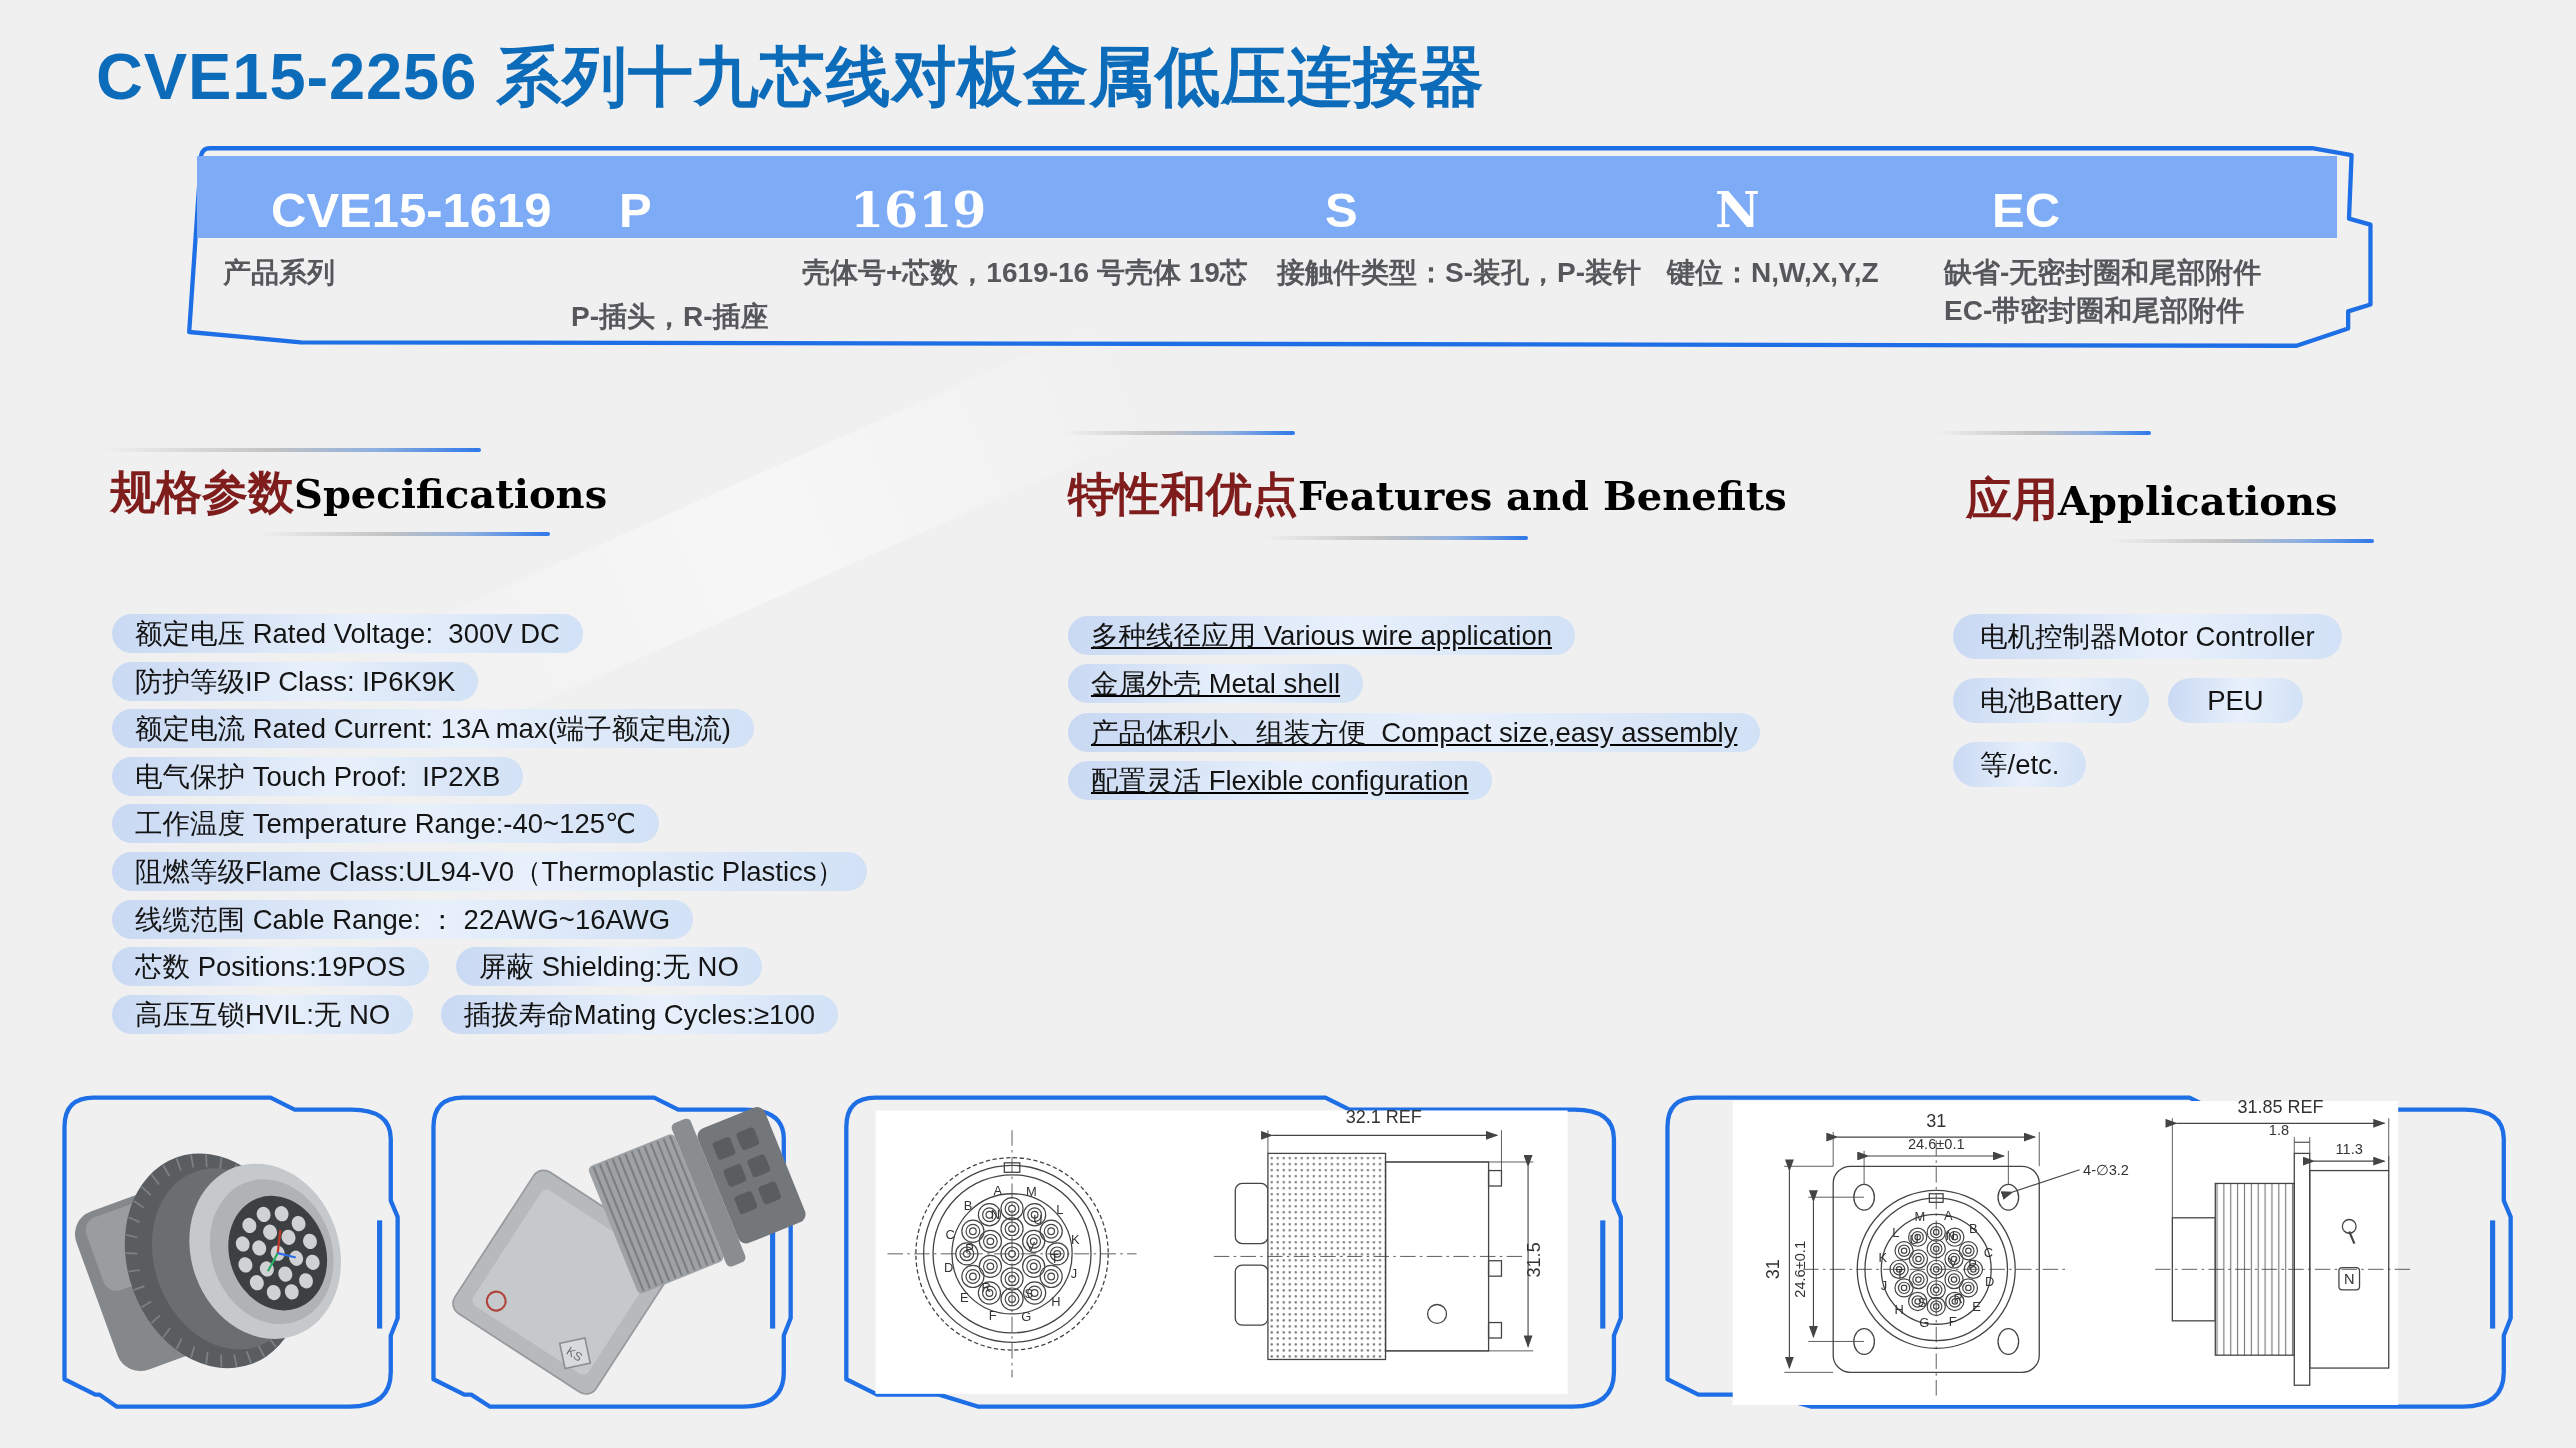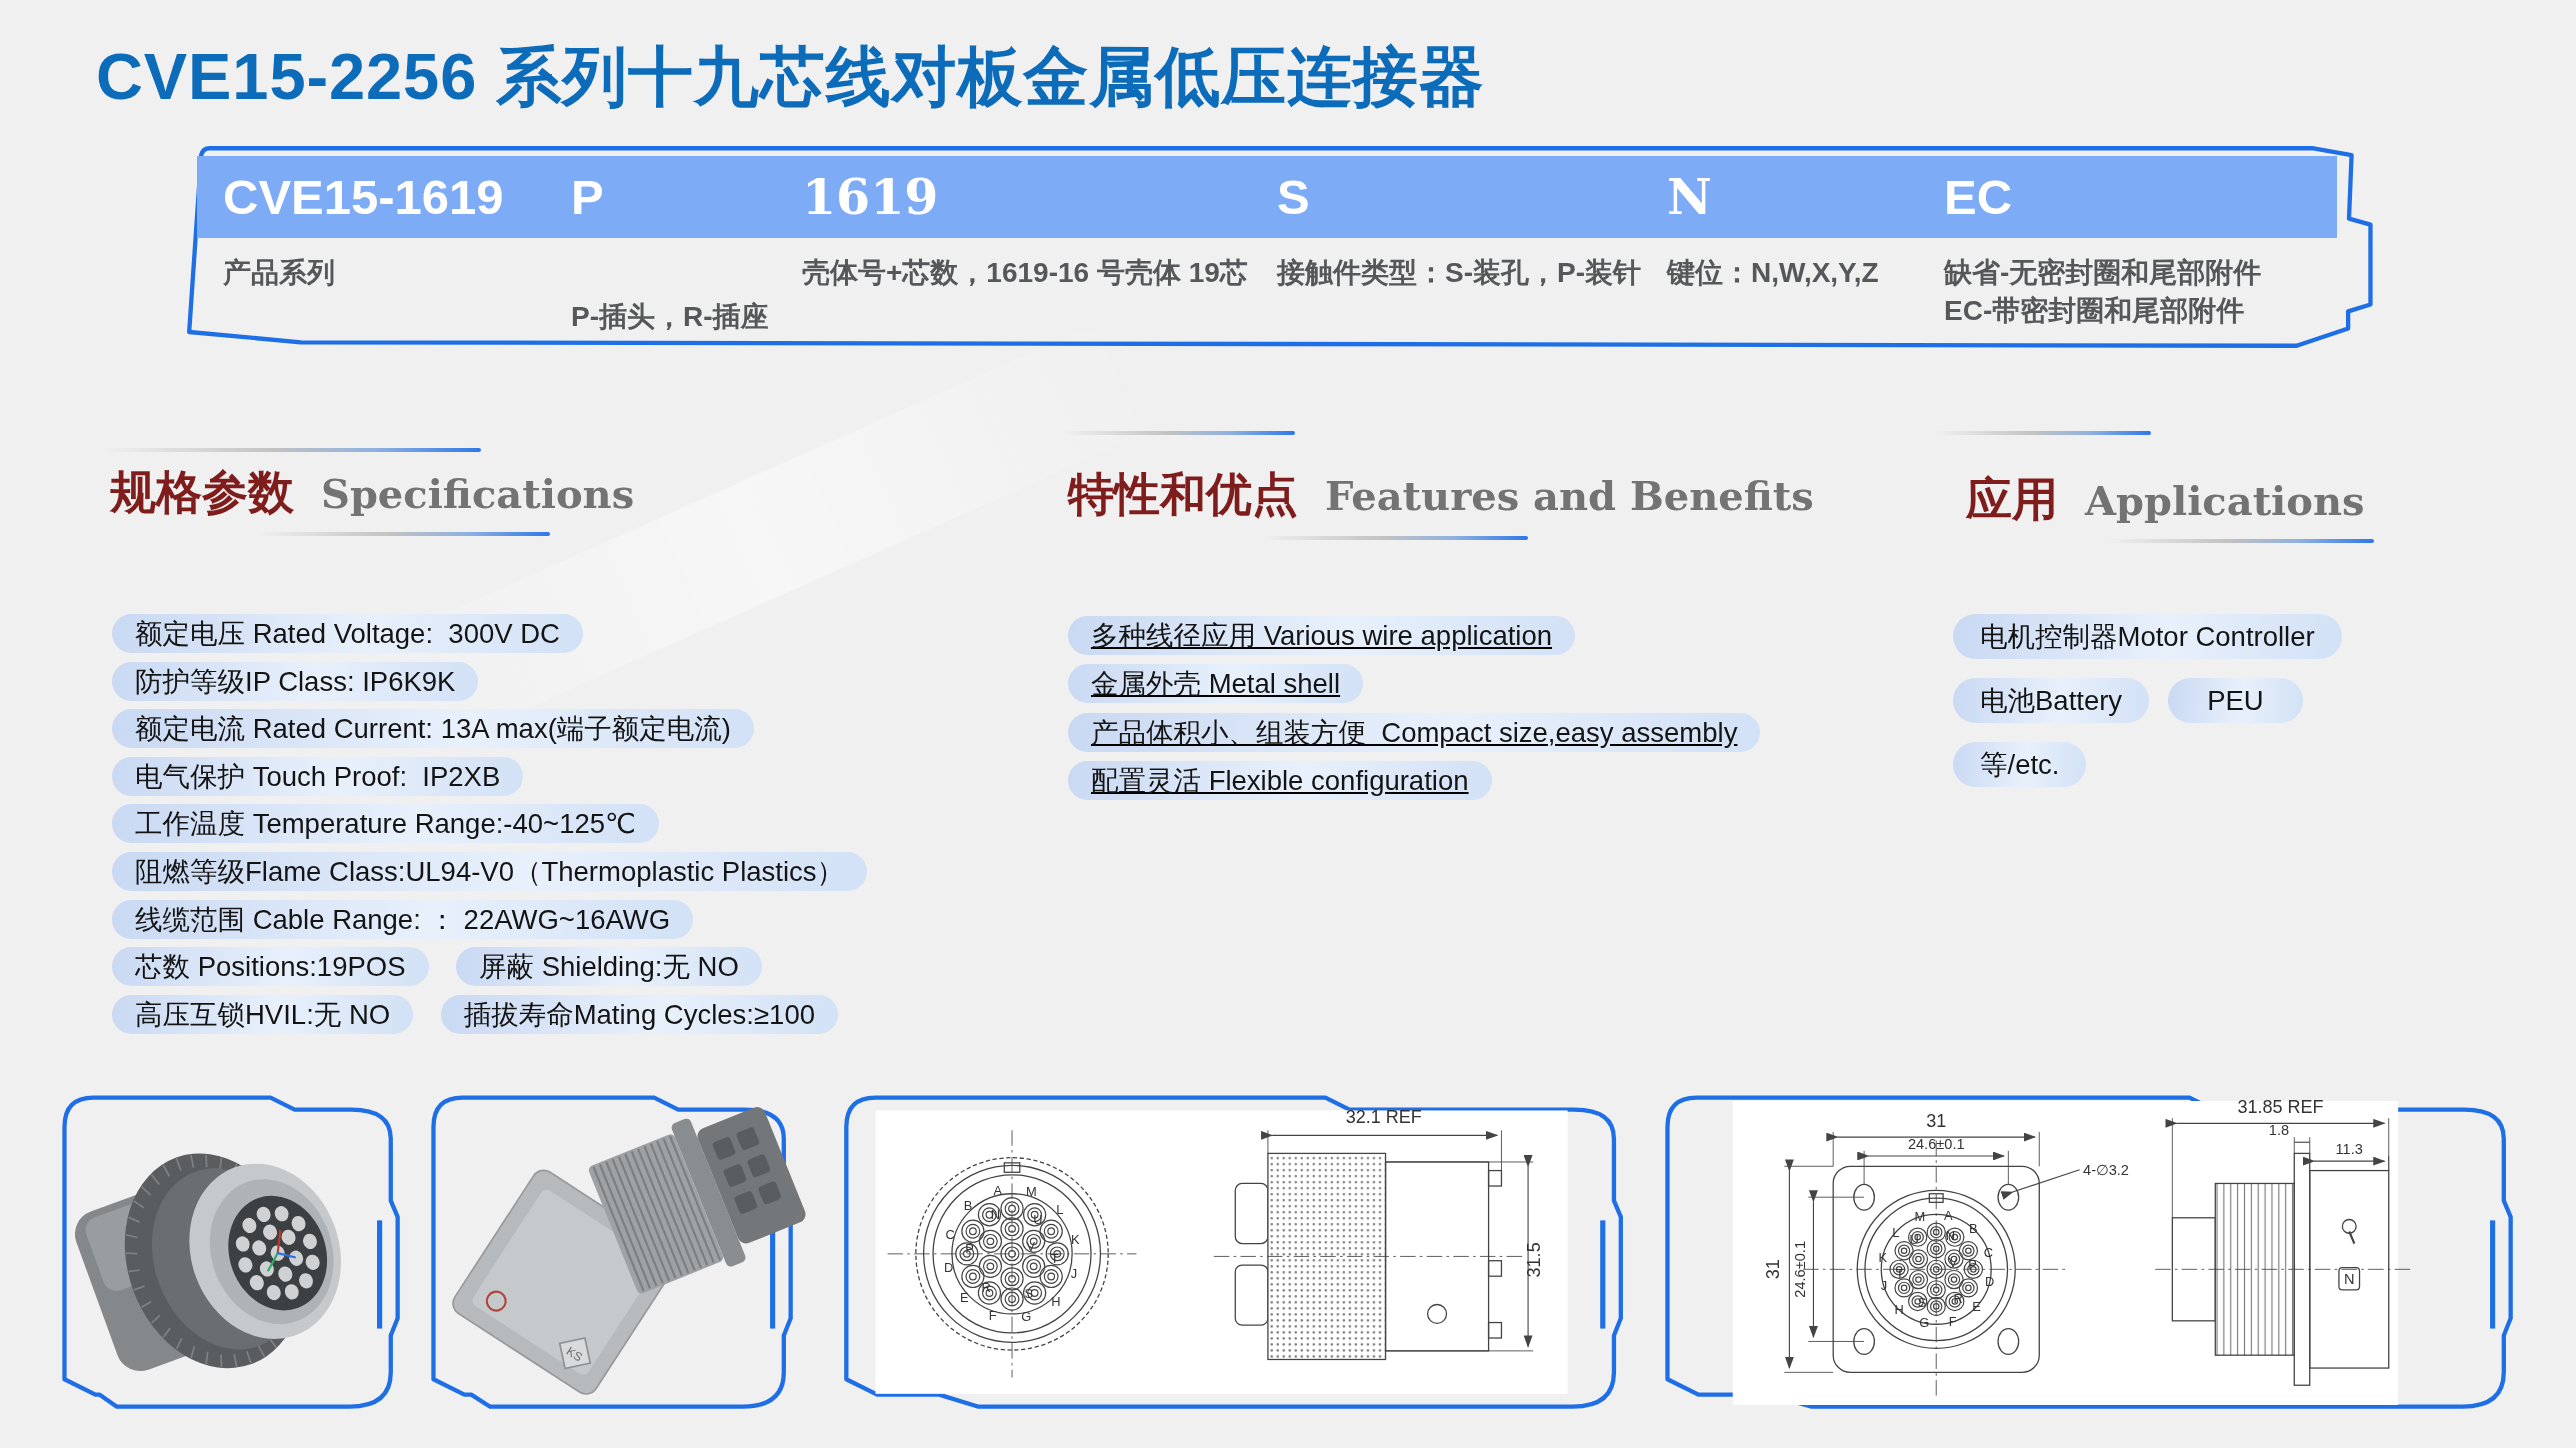--- a/index.html
+++ b/index.html
@@ -7,30 +7,30 @@
         font-family:"Liberation Sans","DejaVu Sans",sans-serif;}
   .abs{position:absolute;}
   
   .title{left:96px;top:33px;font-size:65px;font-weight:800;color:#0d6cba;letter-spacing:0.9px;white-space:nowrap;}
   
   .swoosh{left:326px;top:481px;width:859px;height:120px;transform:rotate(-24deg);opacity:.45;
           background:linear-gradient(90deg,rgba(255,255,255,0),#ffffff 50%,rgba(255,255,255,0));border-radius:60px;}
   
   .pn-frame{left:172px;top:136px;}
   .pn-bar{left:197px;top:156px;width:2140px;height:82px;background:#7dabf5;}
-  .pn-code{position:absolute;top:0;height:67px;line-height:82px;color:#ffffff;font-size:49px;font-weight:800;white-space:nowrap;}
+  .pn-code{position:absolute;top:13px;height:67px;line-height:82px;color:#ffffff;font-size:49px;font-weight:800;white-space:nowrap;margin-left:48px;}
   .pn-code.serif{font-family:"DejaVu Serif","Liberation Serif",serif;font-weight:700;}
   .pn-desc{left:197px;top:254px;width:2198px;height:86px;}
   .pn-desc-item{position:absolute;top:0;font-size:28px;font-weight:700;color:#55575a;white-space:nowrap;line-height:38px;}
   
   .grad{position:absolute;height:4.3px;border-radius:2.6px;
         background:linear-gradient(90deg,rgba(170,170,170,0),#c2c2c2 45%,#8fb0e0 72%,#2e78ea);}
   .sec-head{position:absolute;white-space:nowrap;}
   .sec-head .zh{font-size:46px;font-weight:800;color:#7f1d1d;}
-  .sec-head .en{font-family:"DejaVu Serif","Liberation Serif",serif;font-size:40px;font-weight:700;color:#737373;margin-left:27px;text-align:right;}
+  .sec-head .en{font-family:"DejaVu Serif","Liberation Serif",serif;font-size:40px;font-weight:700;color:#000000;margin-left:0;text-align:right;}
   
   .pill-col{position:absolute;display:flex;flex-direction:column;align-items:flex-start;margin-top:8px;}
   .pill-row{display:flex;margin-bottom:8.6px;}
   .specs .pill-row{gap:27.5px;}
   .features .pill-row{gap:27.5px;margin-bottom:9.4px;}
   .apps .pill-row{gap:19px;margin-bottom:19px;}
   .pill{height:39px;line-height:39px;padding:0 23px;border-radius:22px;font-size:27.5px;color:#141414;white-space:pre;
         background:linear-gradient(95deg,#c9d9f3,#e8f0fb 55%,#d2e1f6);}
   .apps .pill{height:45px;line-height:45px;border-radius:24px;padding:0 27px;}
   .apps .pill.wide{padding:0 39px;}

